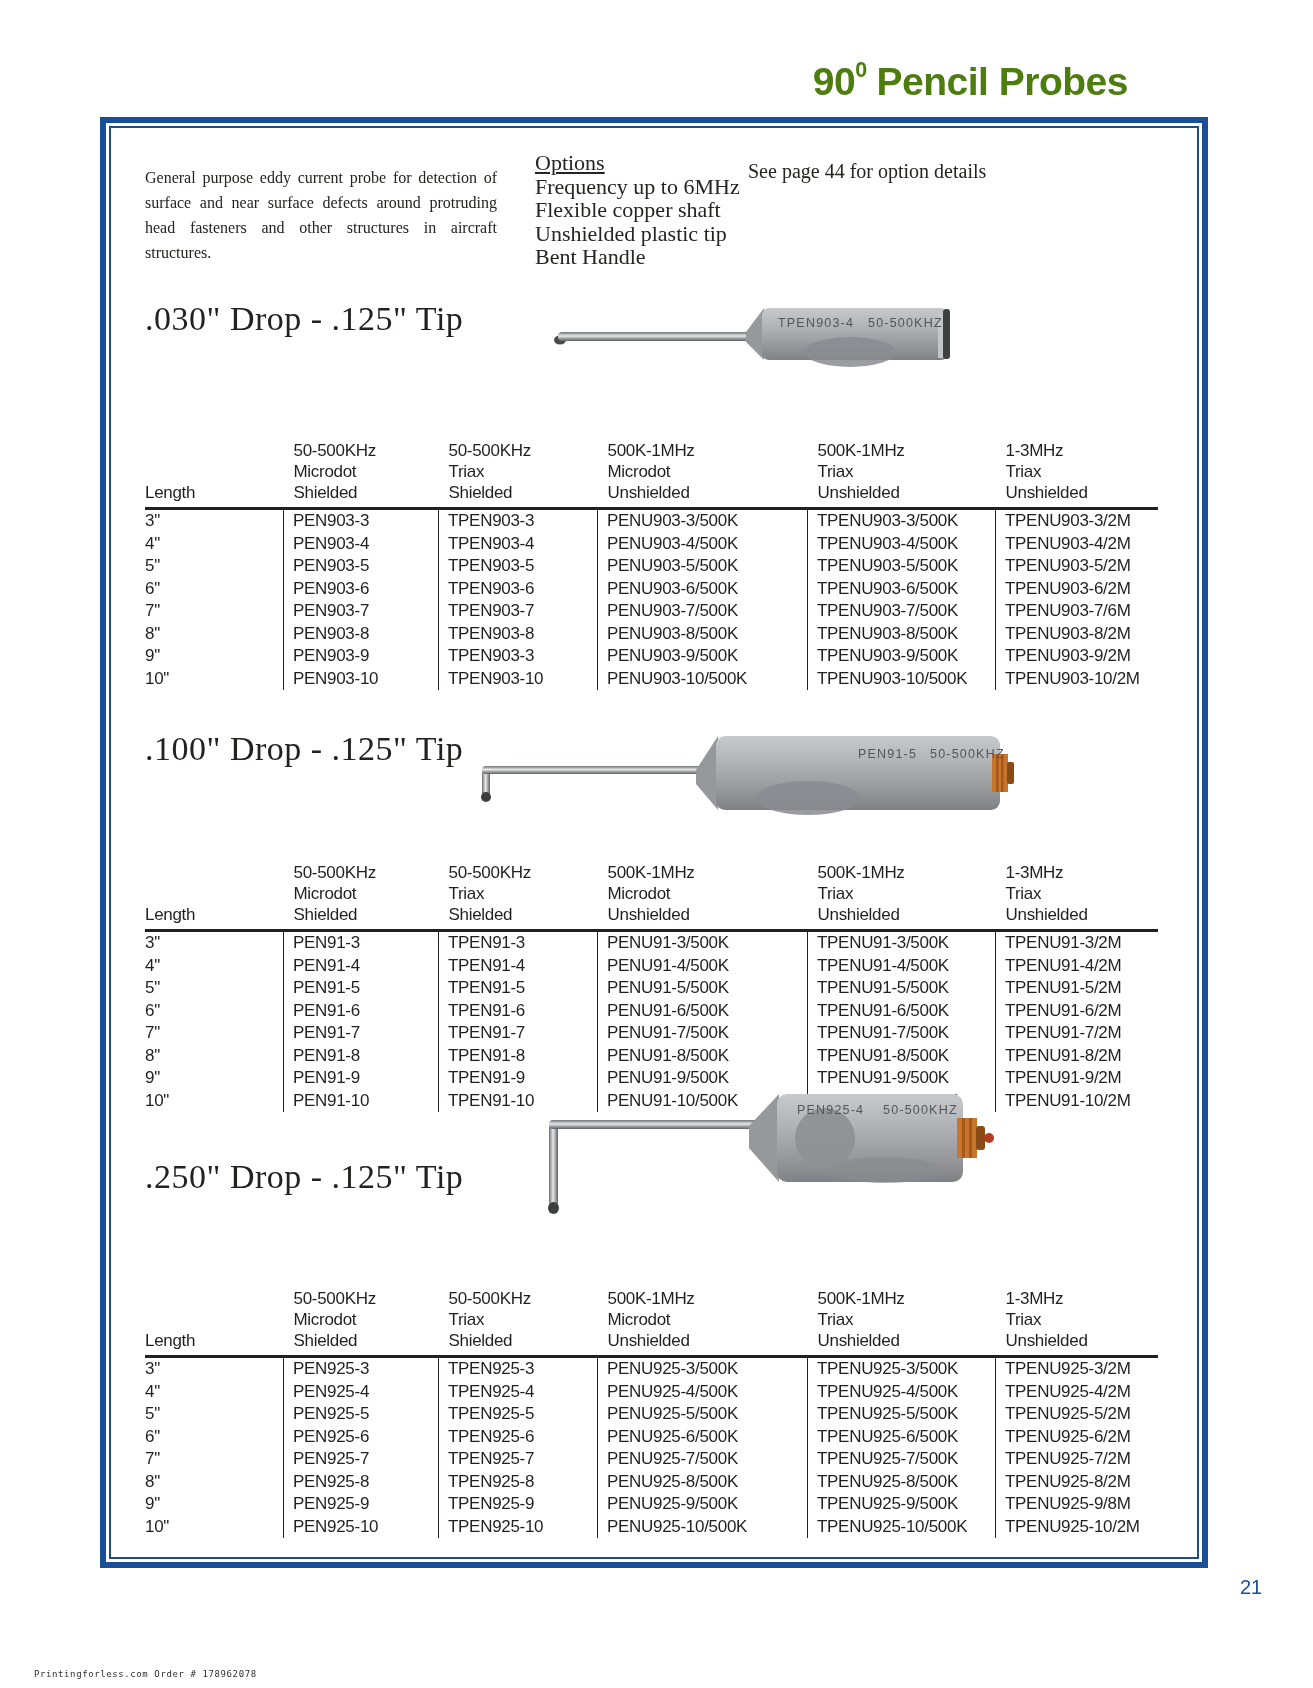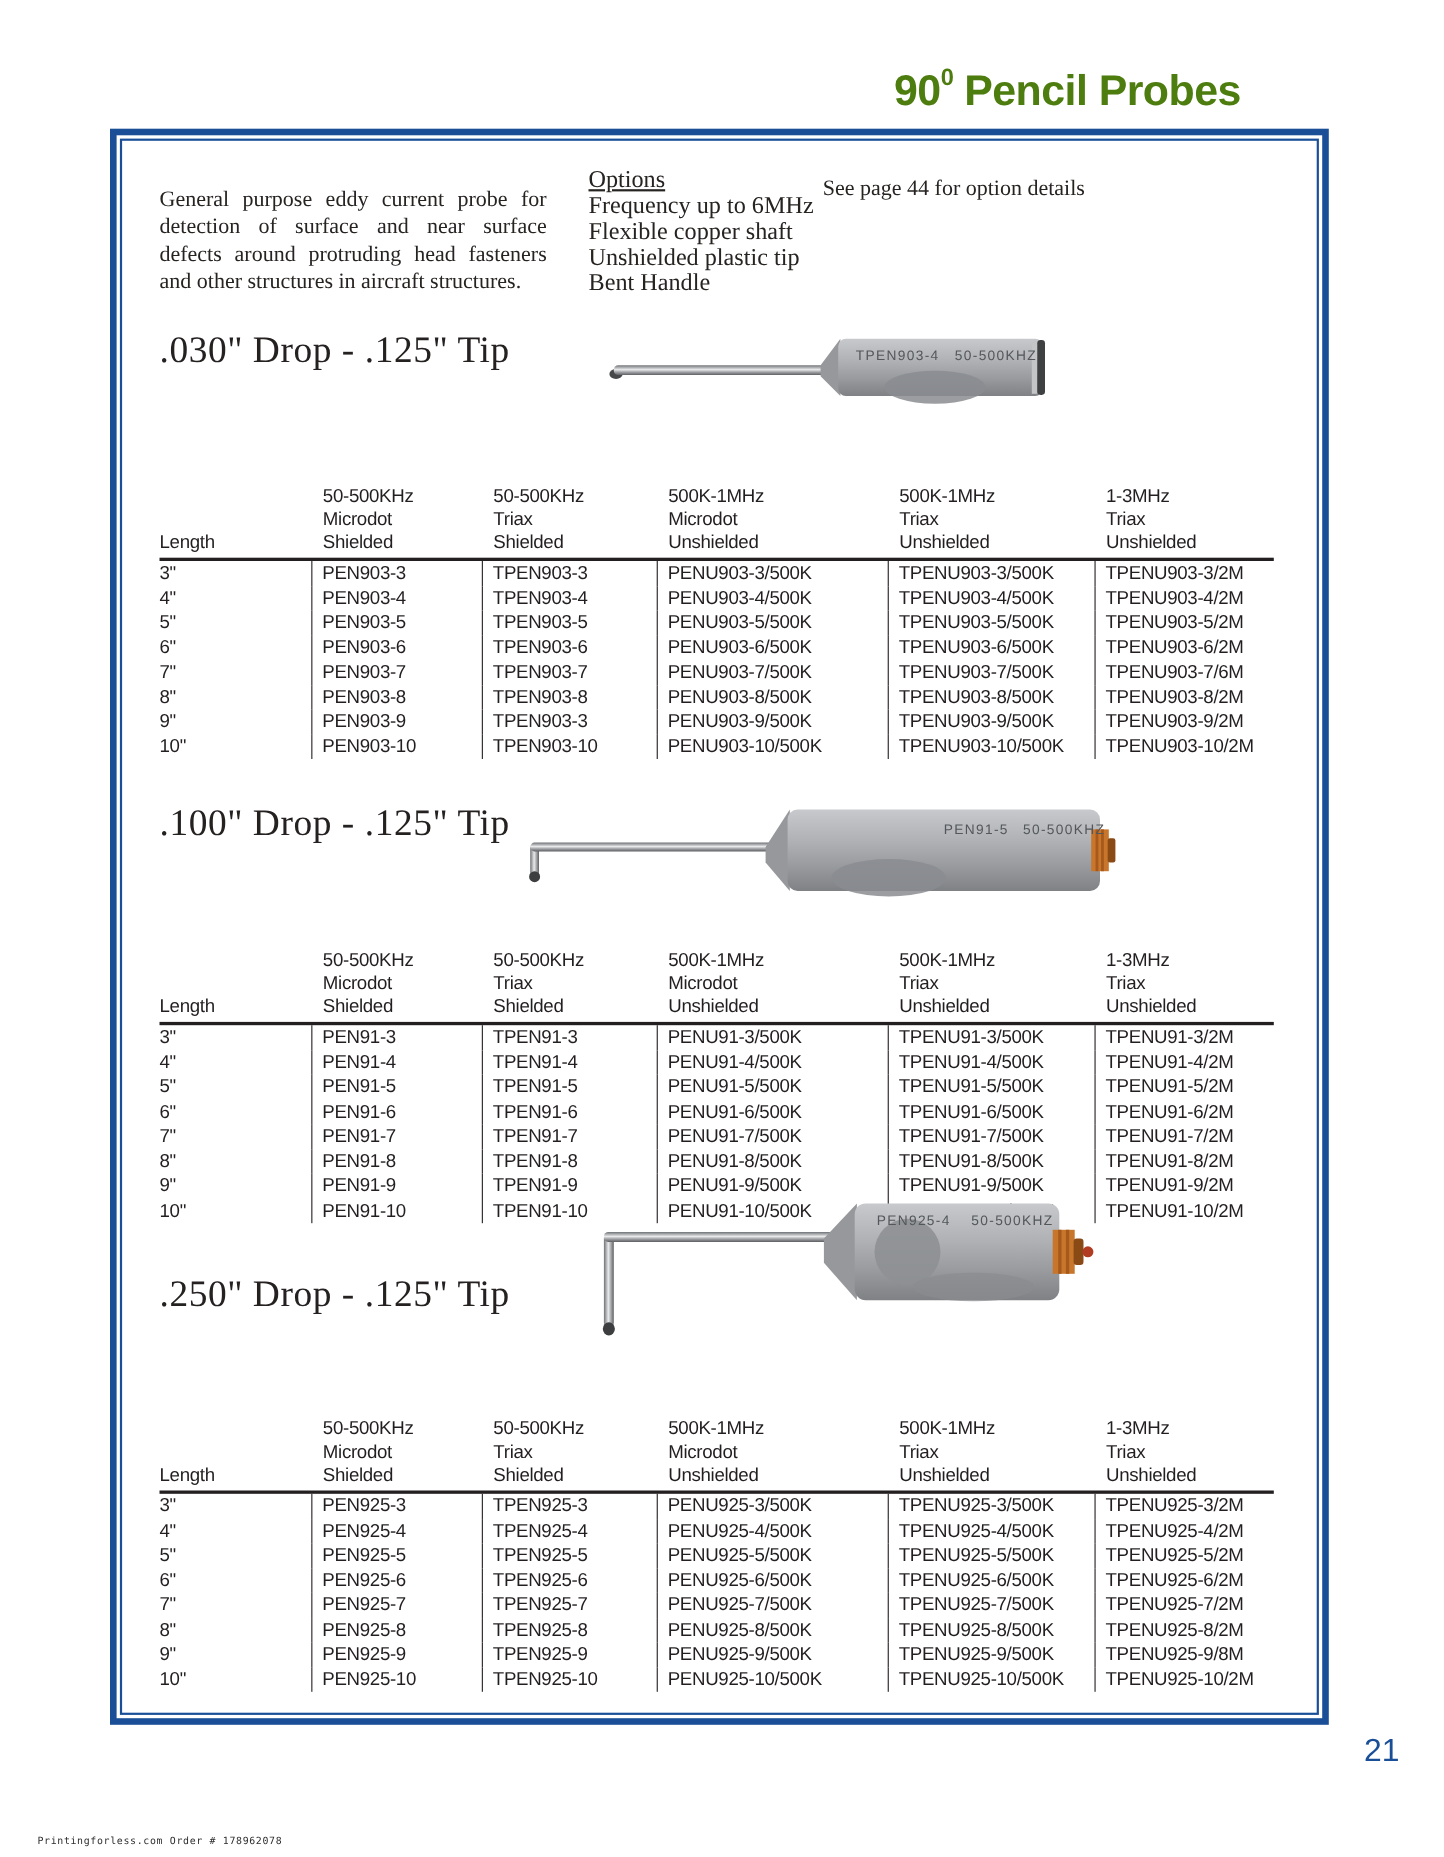--- a/index.html
+++ b/index.html
@@ -25,21 +25,21 @@
   }
   .frame-inner {
     position:absolute; left:3px; top:3px; right:3px; bottom:3px;
     border:2px solid #1a4f97;
   }
 
   
   .serif { font-family:"Liberation Serif", serif; color:#262321; }
   .intro-text {
     position:absolute; left:145px; top:149px; width:352px;
-    font-size:20px; line-height:25px; text-align:justify;
+    font-size:16px; line-height:25px; text-align:justify;
   }
   .options-block { position:absolute; left:535px; top:151px; font-size:22px; line-height:23.5px; }
   .options-title { text-decoration:underline; }
   .see-page { position:absolute; left:748px; top:160px; font-size:20px; }
 
   
   .sec-heading {
     position:absolute; margin:0; font-family:"Liberation Serif", serif;
     font-weight:400; font-size:34px; color:#242120; letter-spacing:0.5px;
   }
@@ -78,21 +78,21 @@
   .tbody { border-top:3px solid #231f20; }
   .trow  { height:22.5px; }
   .tcell {
     height:22.5px; line-height:22.5px; white-space:nowrap;
     box-sizing:border-box;
   }
   .tcell:not(.lencell) { border-left:1.6px solid #231f20; padding-left:9px; }
 
   
   .page-number {
-    position:absolute; left:1240px; top:1576px; font-size:29px;
+    position:absolute; left:1240px; top:1576px; font-size:20px;
     color:#1a4f97; font-family:"Liberation Sans", sans-serif;
   }
   .print-note {
     position:absolute; left:34px; top:1669px; font-family:"DejaVu Sans Mono", monospace;
     font-size:9px; letter-spacing:0.6px; color:#2e2e2e;
   }
 </style>
 </head>
 <body>
 

